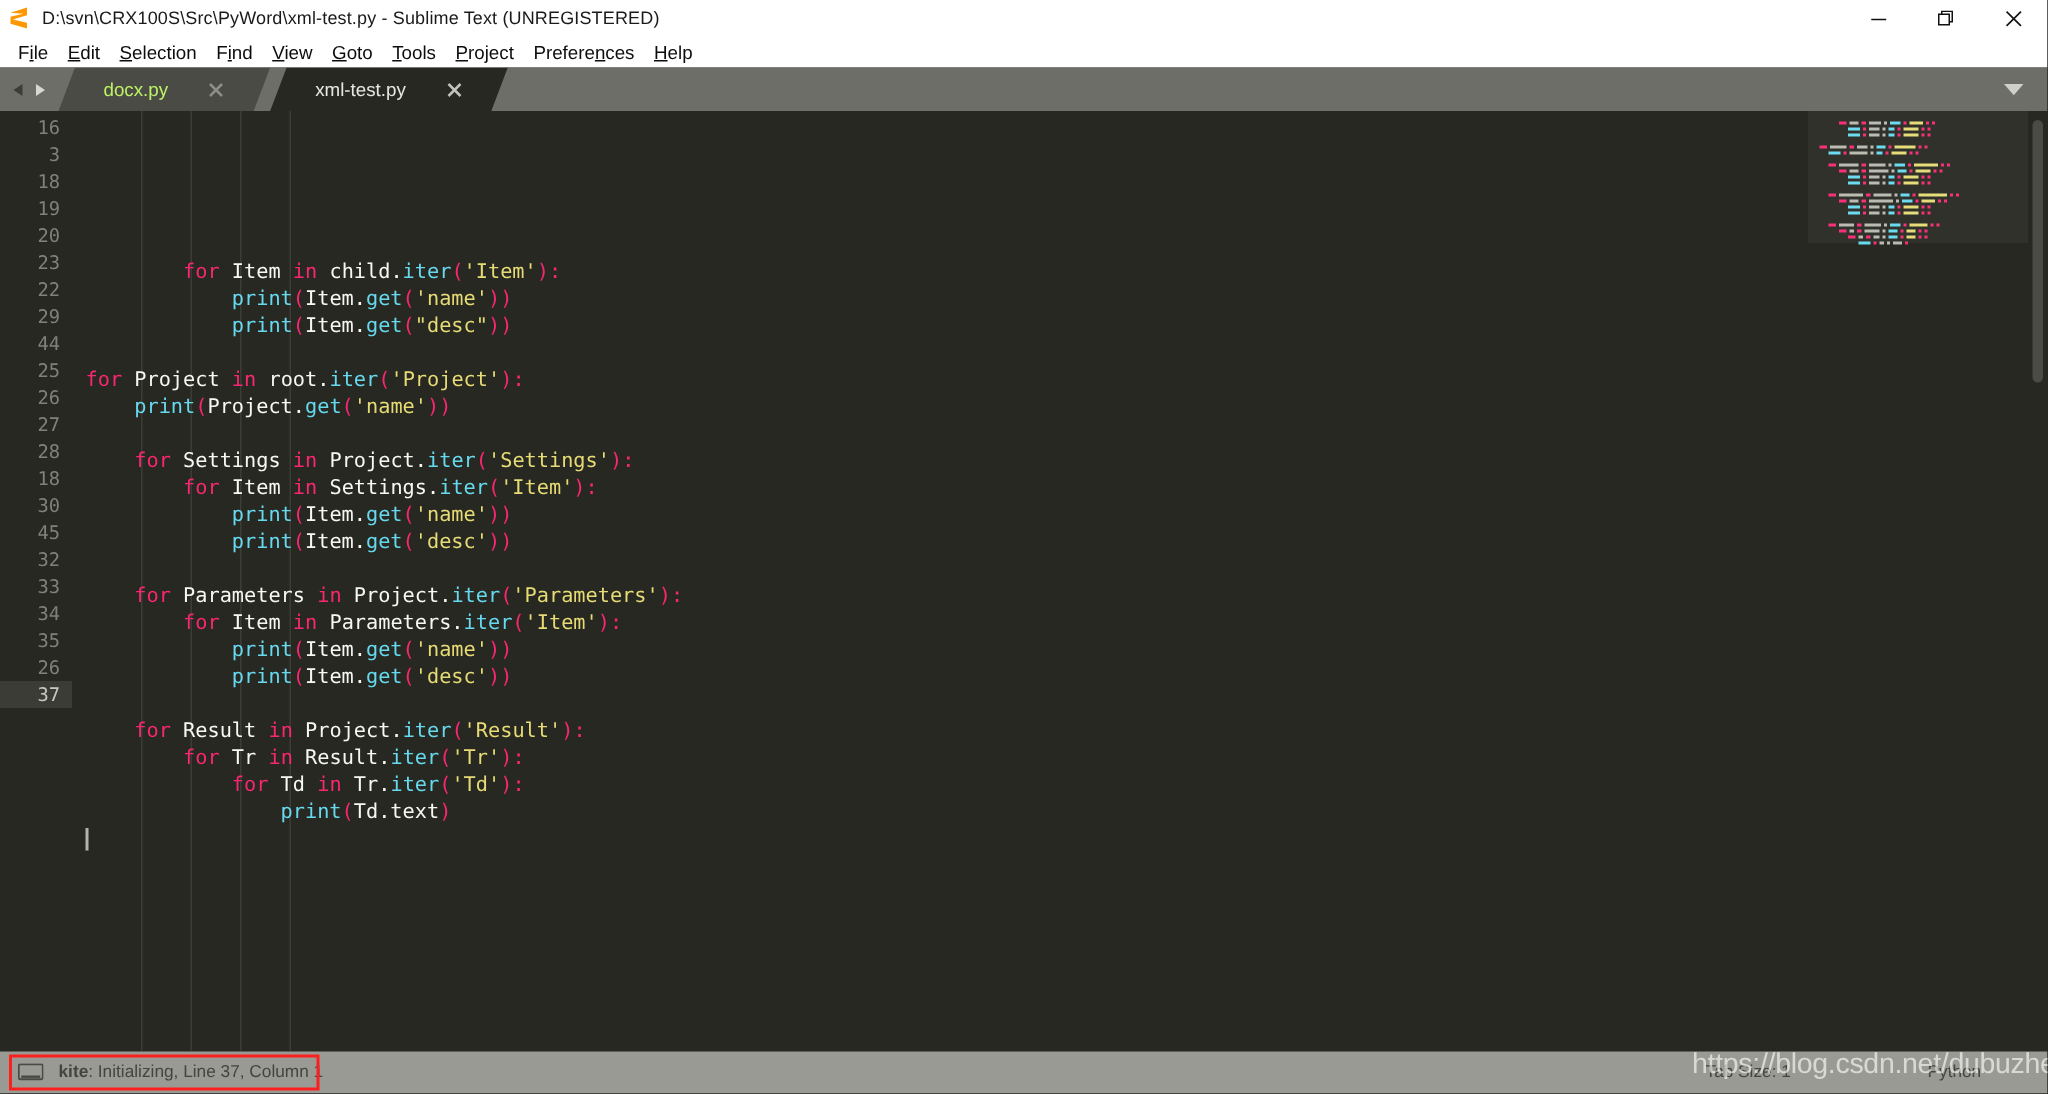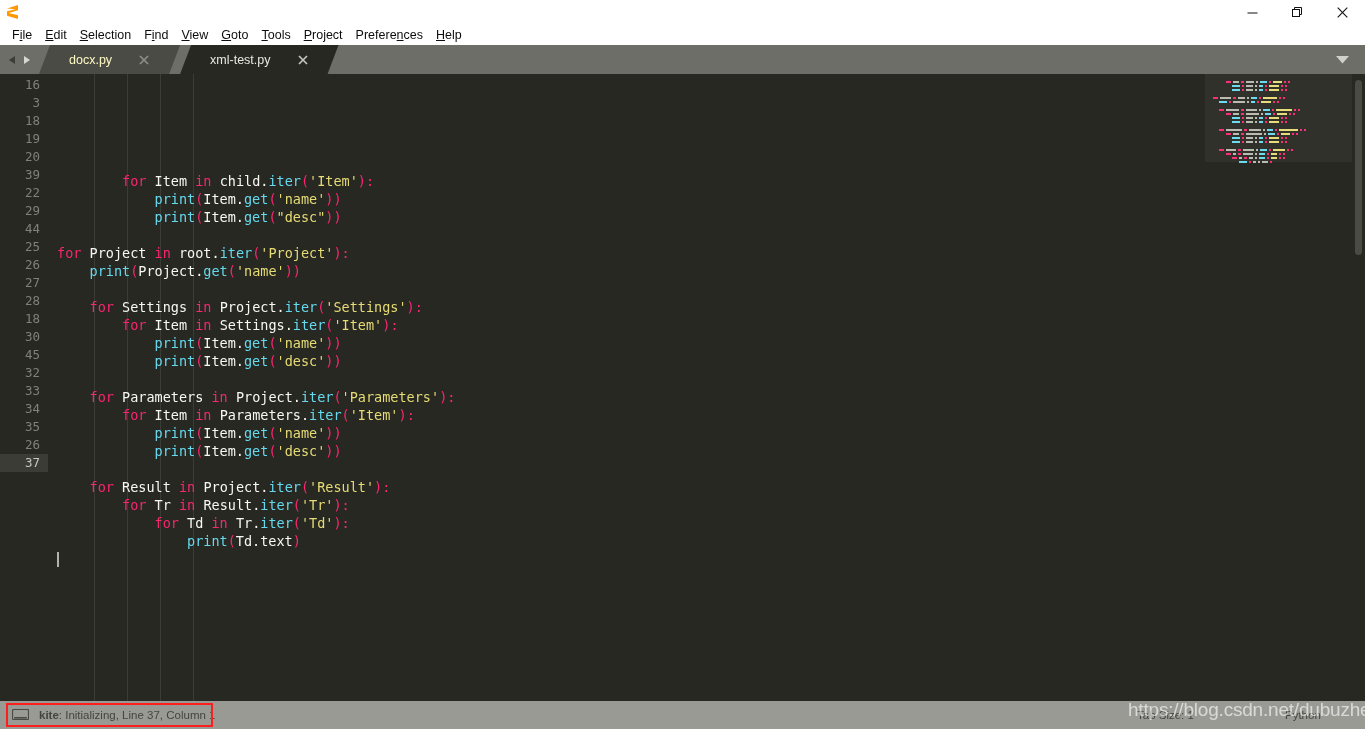--- a/index.html
+++ b/index.html
@@ -86,21 +86,21 @@
   }
   .tab .tab-shape {
     position: absolute; inset: 0;
     clip-path: polygon(11px 0, 100% 0, calc(100% - 11px) 100%, 0 100%);
   }
   .tab.inactive .tab-shape { background: #4b4b46; }
   .tab.active .tab-shape   { background: #272822; }
   .tab-label {
     position: relative; z-index: 2;
     padding-left: 30px;
-    color: #fef9c3;
+    color: #bef264;
     font-family: "Liberation Sans", sans-serif;
   }
   .tab.active .tab-label { color: #e8e8e3; }
   .tab-close {
     position: relative; z-index: 2;
     margin-left: 26px; margin-right: 30px;
     width: 12px; height: 12px;
     display: flex; align-items: center; justify-content: center;
   }
   .tab-close svg { display: block; }
@@ -248,20 +248,21 @@
 <body>
 
 <div id="app">
 
   <div class="titlebar">
     <div class="logo">
       <svg width="16" height="16" viewBox="0 0 16 16">
         <polygon points="2,4.5 13,1 13,6.2 3.6,9 13,11.2 13,15 2,11.8 2,7.2 10.5,5.2 2,4.5" fill="#ff9800"></polygon>
       </svg>
     </div>
+    <span class="title-text">D:\svn\CRX100S\Src\PyWord\xml-test.py - Sublime Text (UNREGISTERED)</span>
     <div class="winbtns">
       <div class="winbtn">
         <svg width="11" height="11" viewBox="0 0 11 11">
             <line x1="0.5" y1="6" x2="10.5" y2="6" stroke="#111" stroke-width="1"></line>
           </svg>
       </div>
       <div class="winbtn">
         <svg width="11" height="11" viewBox="0 0 11 11">
           <rect x="0.5" y="2.5" width="7" height="7" fill="none" stroke="#111" stroke-width="1"></rect>
           <polyline points="2.5,2.5 2.5,0.5 9.5,0.5 9.5,7.5 7.5,7.5" fill="none" stroke="#111" stroke-width="1"></polyline>
@@ -332,21 +333,21 @@
   </div>
 
   <div class="editor-wrap">
     <div class="editor">
       <div class="gutter" id="gutter">
           <div class="gline">16</div>
           <div class="gline">3</div>
           <div class="gline">18</div>
           <div class="gline">19</div>
           <div class="gline">20</div>
-          <div class="gline">39</div>
+          <div class="gline">23</div>
           <div class="gline">22</div>
           <div class="gline">29</div>
           <div class="gline">44</div>
           <div class="gline">25</div>
           <div class="gline">26</div>
           <div class="gline">27</div>
           <div class="gline">28</div>
           <div class="gline">18</div>
           <div class="gline">30</div>
           <div class="gline">45</div>

